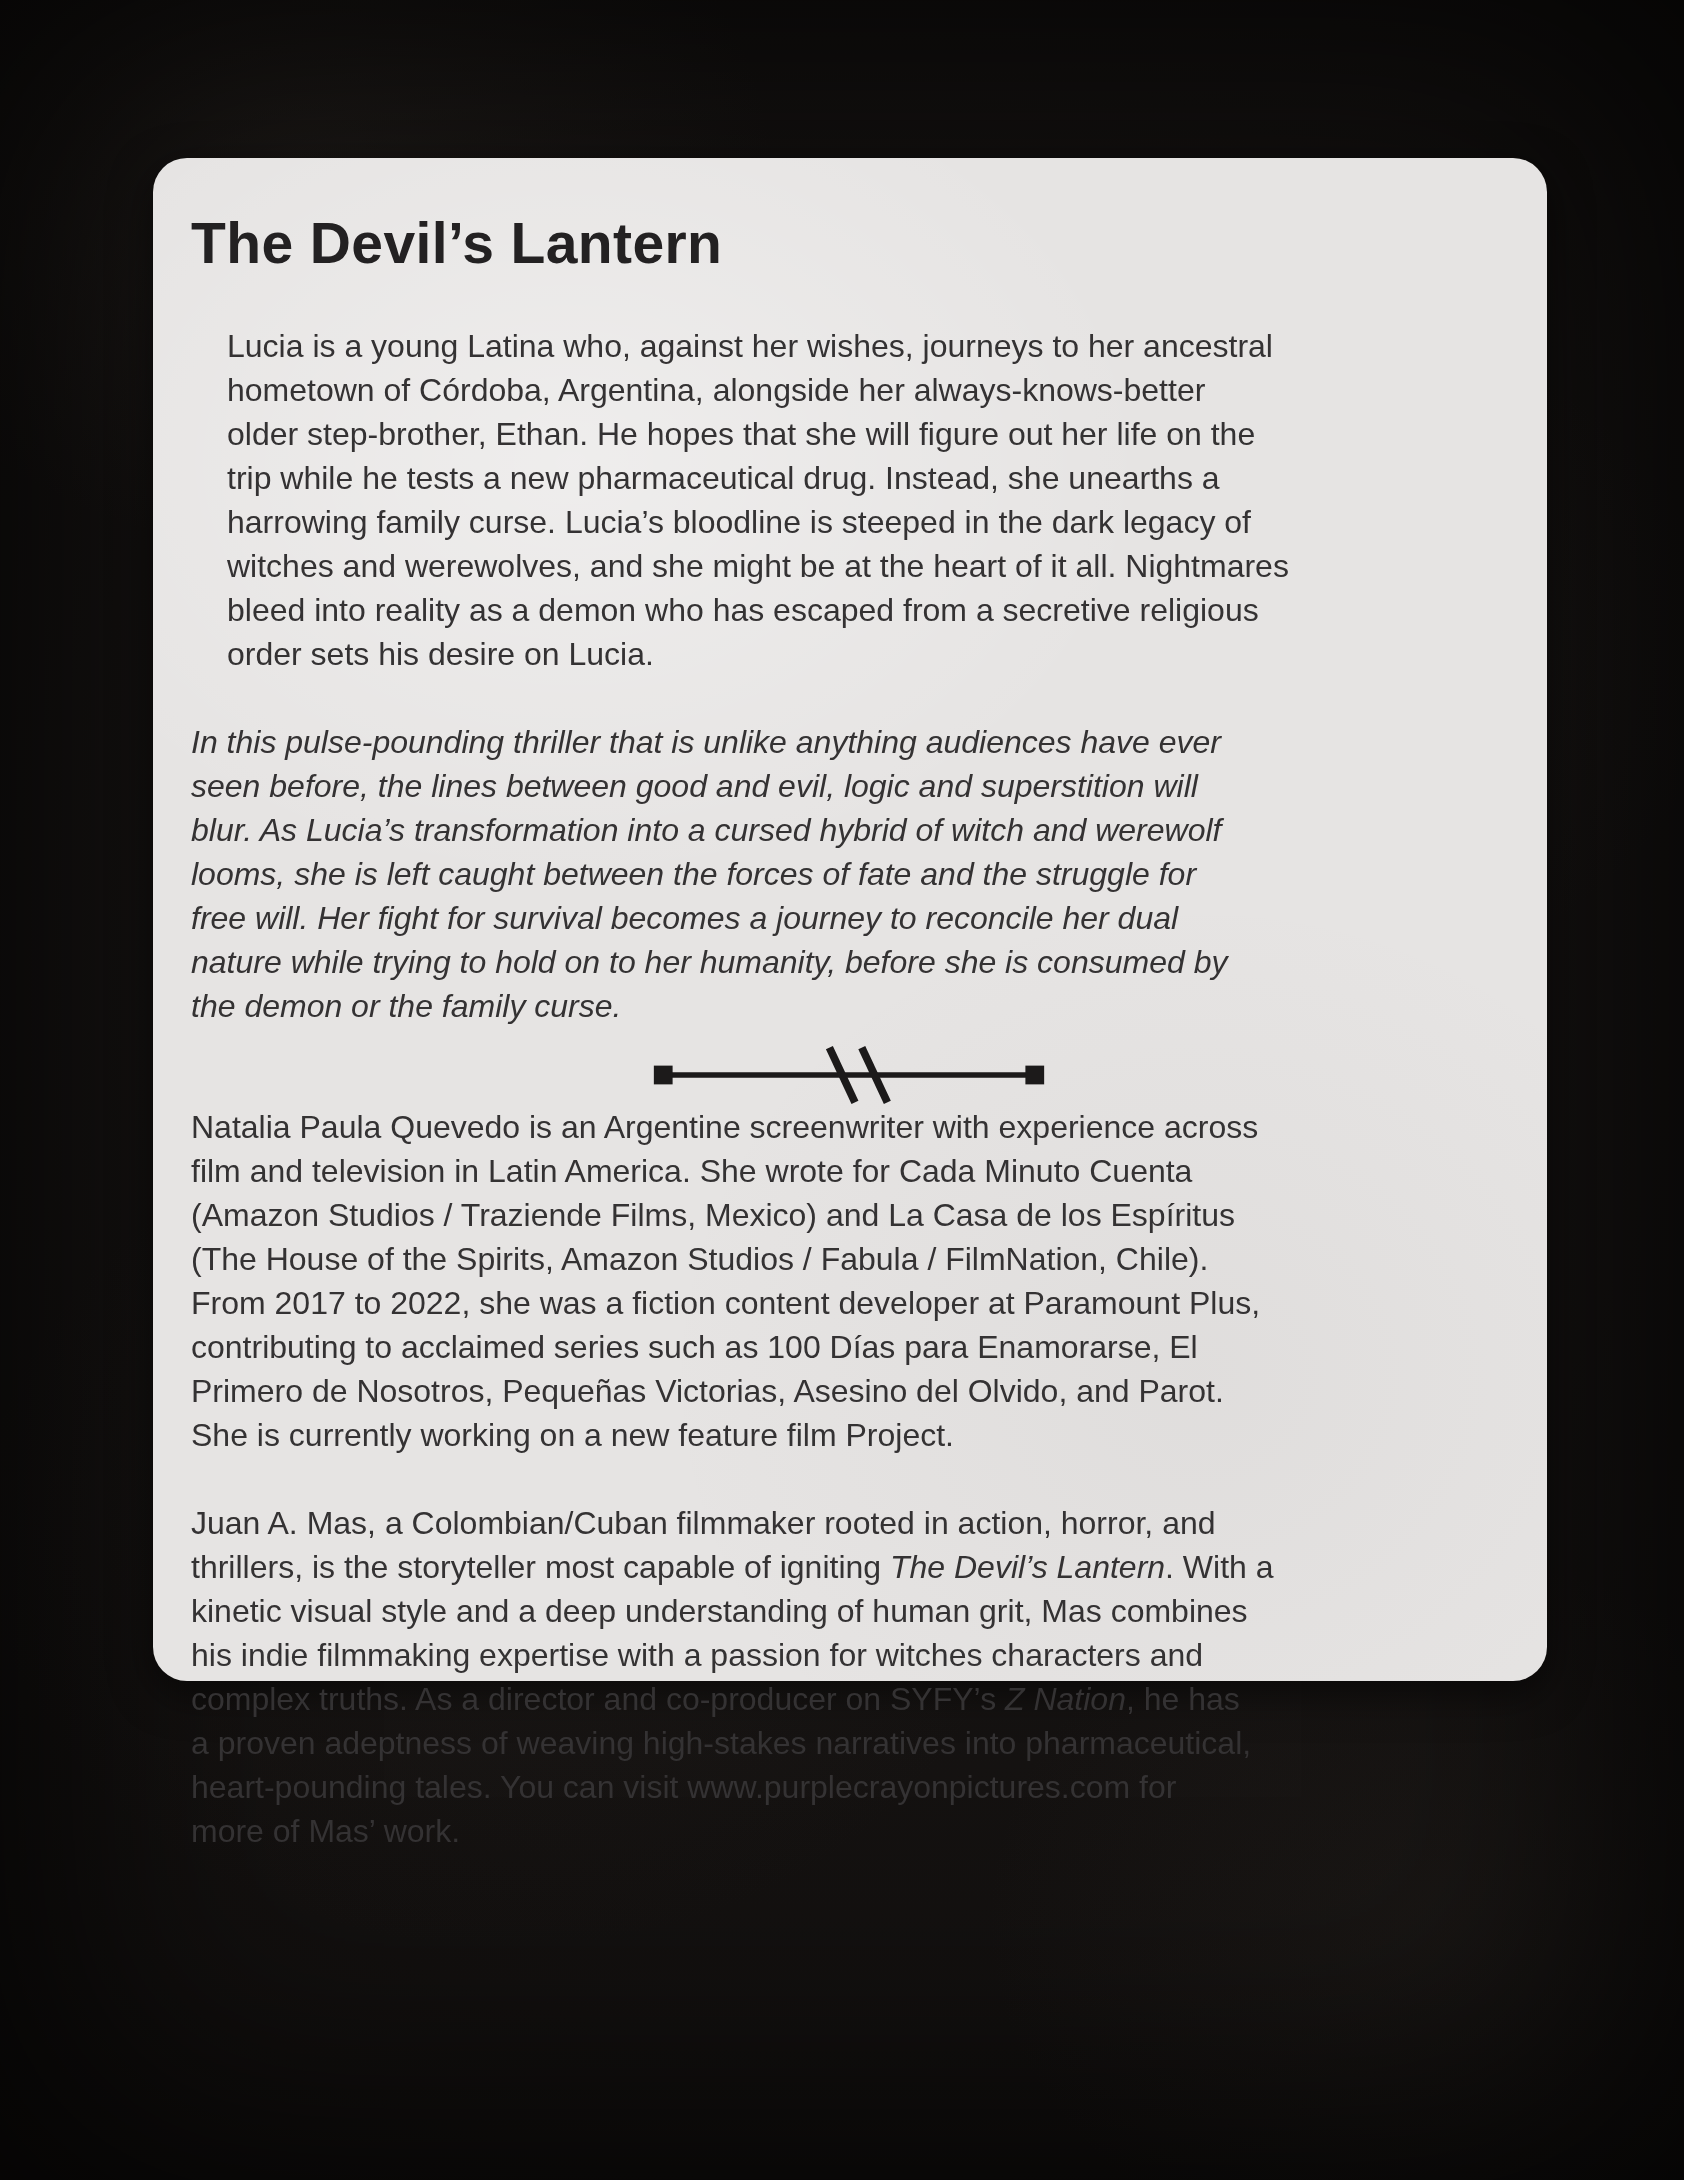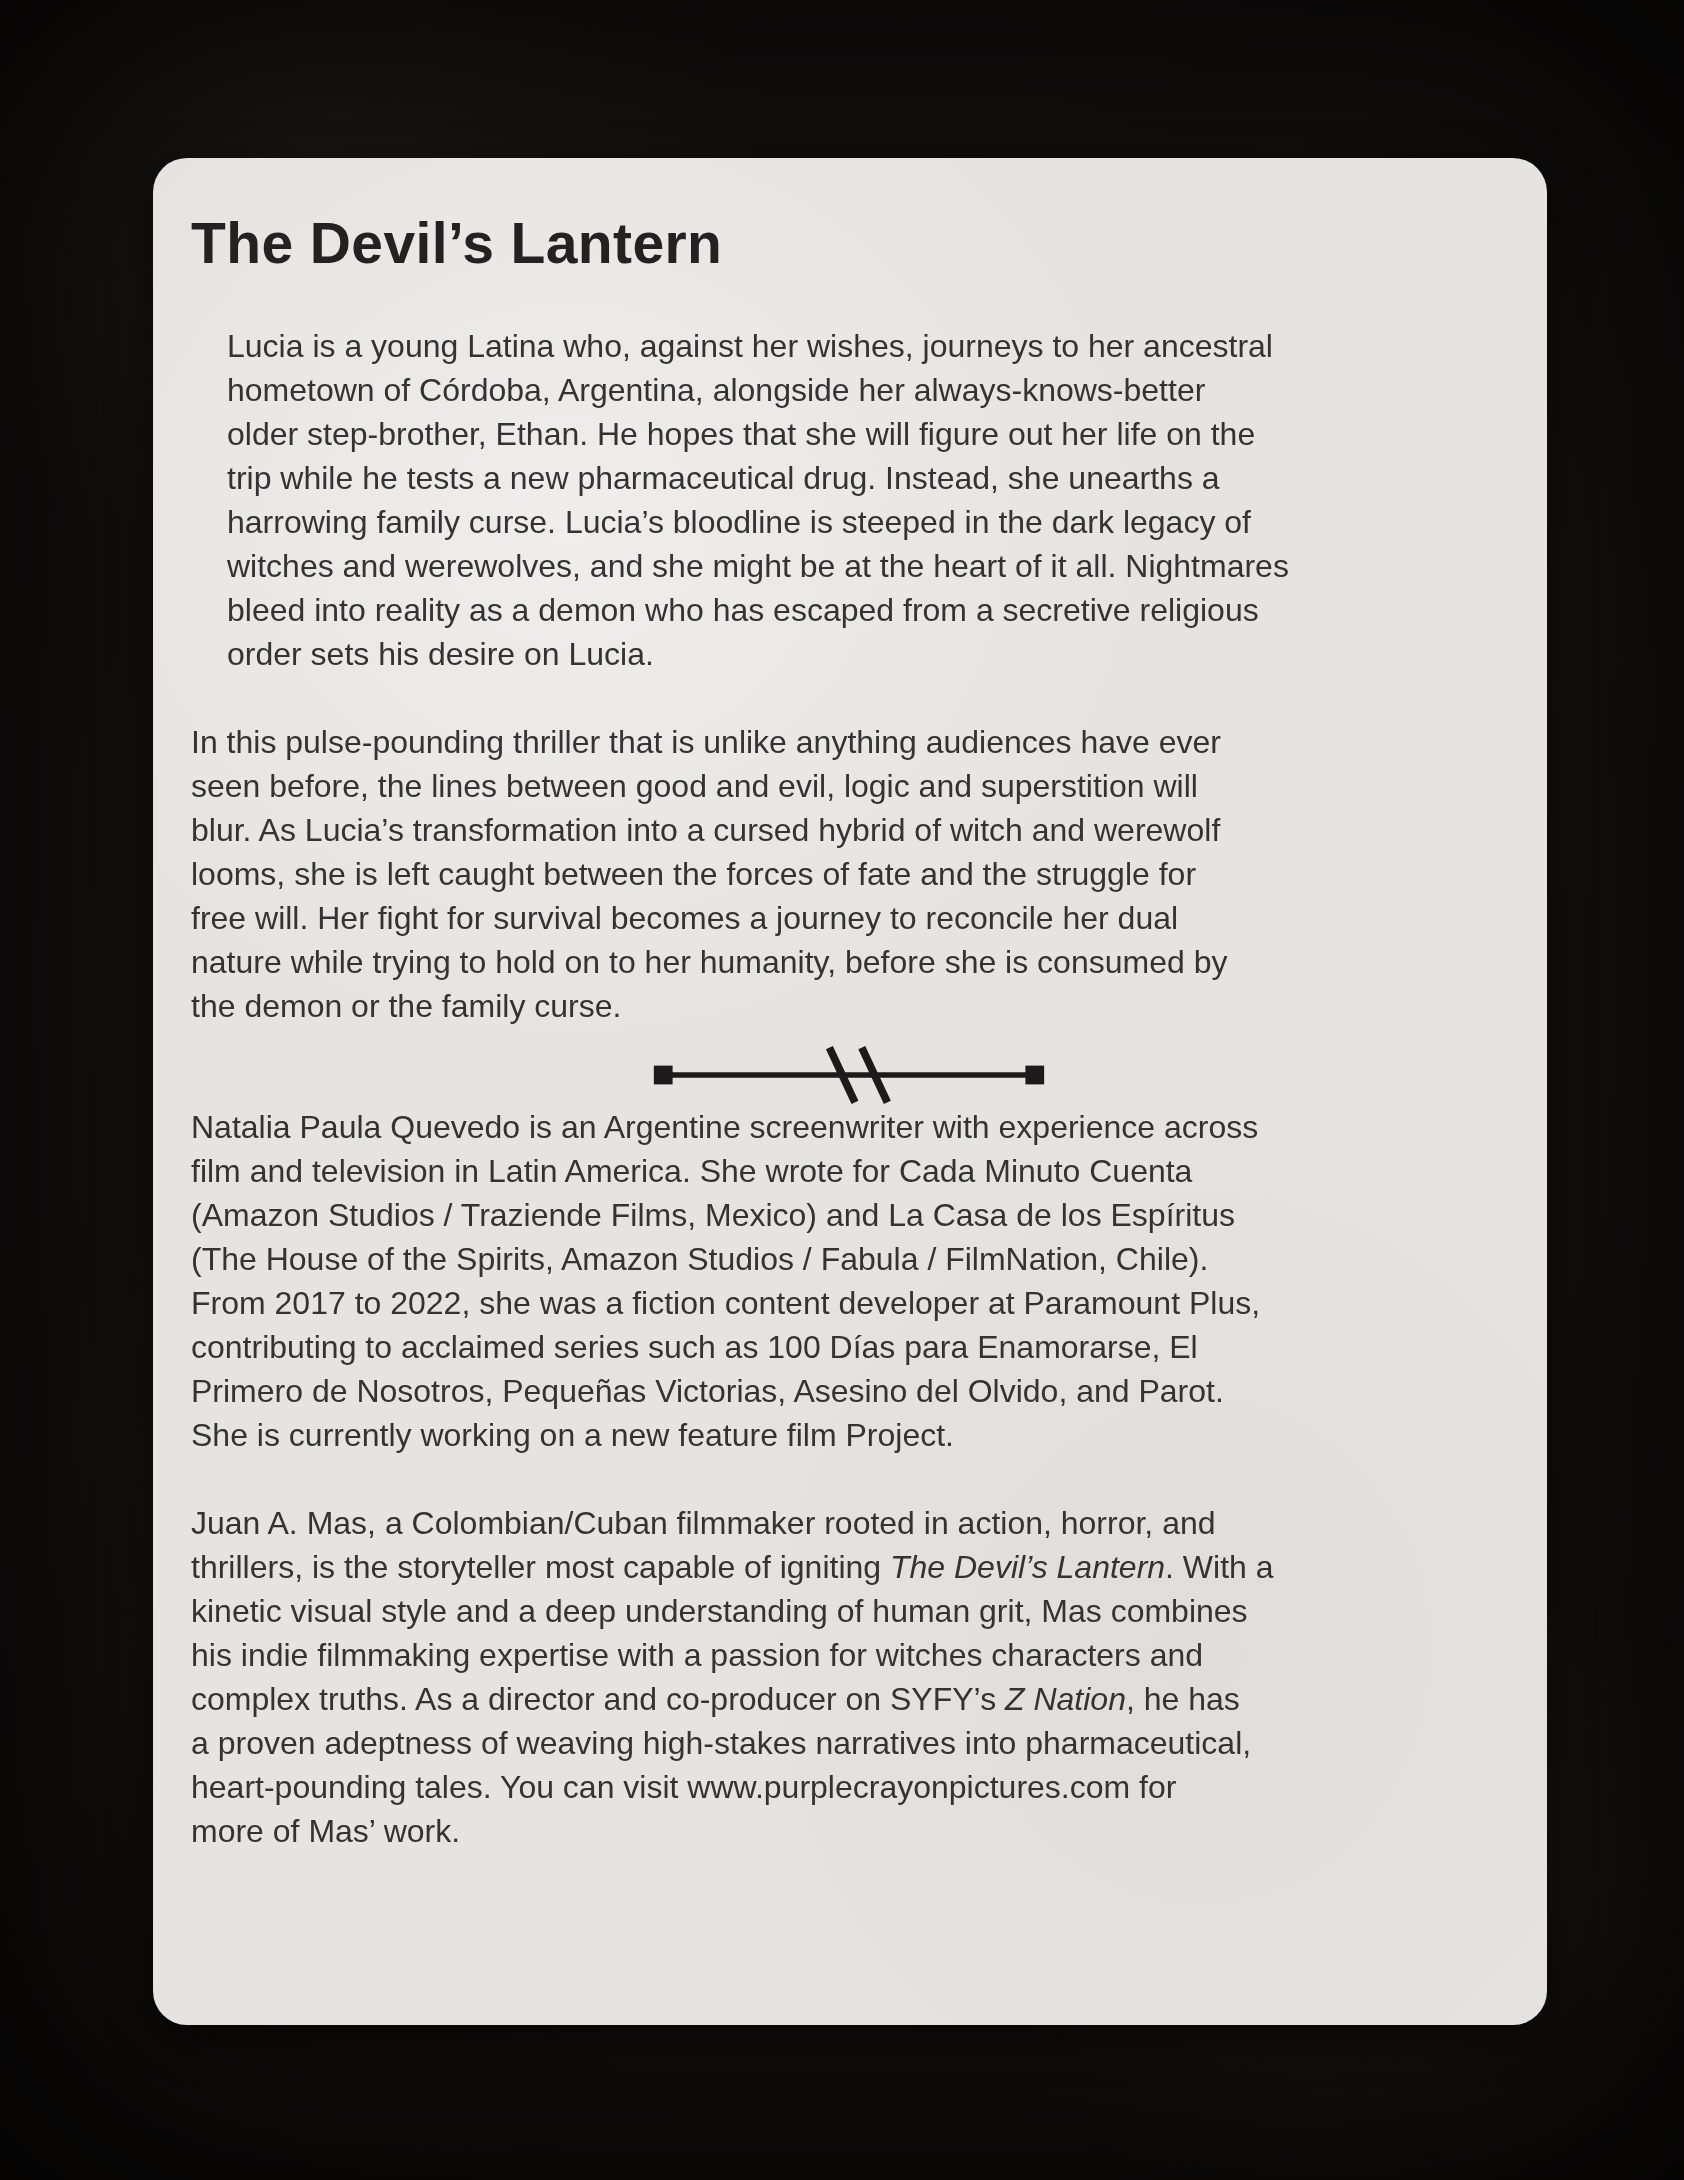--- a/index.html
+++ b/index.html
@@ -26,21 +26,21 @@
     z-index: 0;
     box-shadow: inset 0 0 358px 77px rgba(0, 0, 0, 0.65);
     pointer-events: none;
   }
   .card {
     position: absolute;
     z-index: 1;
     left: 153px;
     top: 158px;
     width: 1394px;
-    height: 1867px;
+    height: 1523px;
     box-sizing: border-box;
     padding: 55px 41px 0 38px;
     border-radius: 34px;
     background-color: #e6e4e3;
     background-image:
       radial-gradient(ellipse 60% 40% at 30% 20%, rgba(255,255,255,0.35), rgba(255,255,255,0) 70%),
       radial-gradient(ellipse 55% 45% at 75% 80%, rgba(120,115,112,0.06), rgba(0,0,0,0) 70%);
     box-shadow: 0 12px 41px rgba(0, 0, 0, 0.55);
     color: #343233;
   }
@@ -60,21 +60,21 @@
   }
   .genre-label { font-style: italic; }
   .body-par {
     margin: 0;
     font-size: 32px;
     line-height: 44px;
     white-space: pre-line;
     color: #343233;
   }
   .par-1 { margin-top: 49px; margin-left: 36px; }
-  .par-2 { margin-top: 44px; }
+  .par-2 { margin-top: 44px; font-style: italic; }
   .divider-wrap {
     margin: 17px auto 0 auto;
     width: 392px;
     height: 60px;
   }
   .divider-wrap svg { display: block; }
   .about-heading {
     margin: 43px 0 0 0;
     font-size: 32px;
     line-height: 44px;

